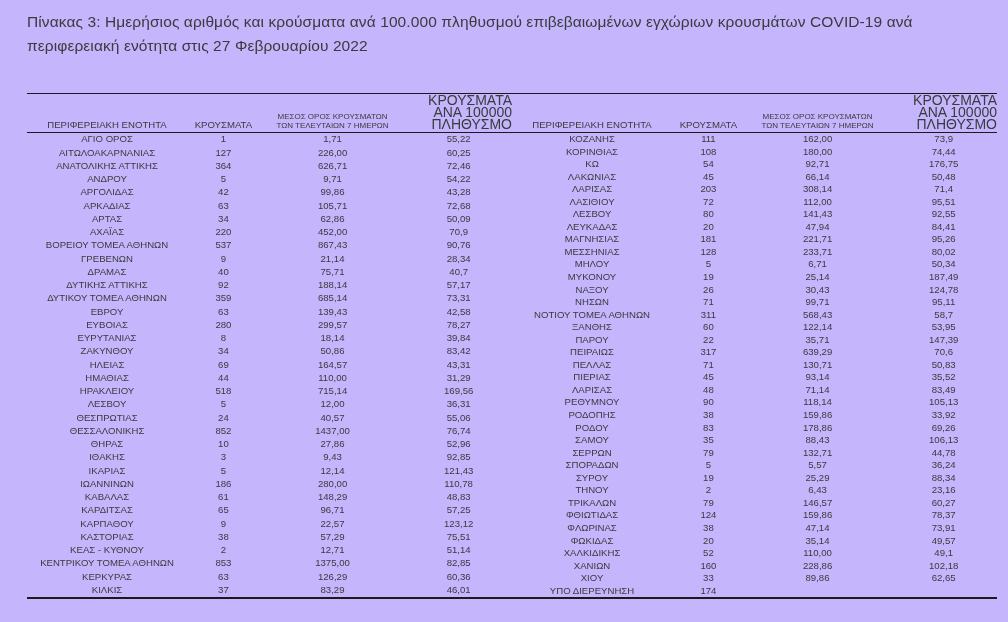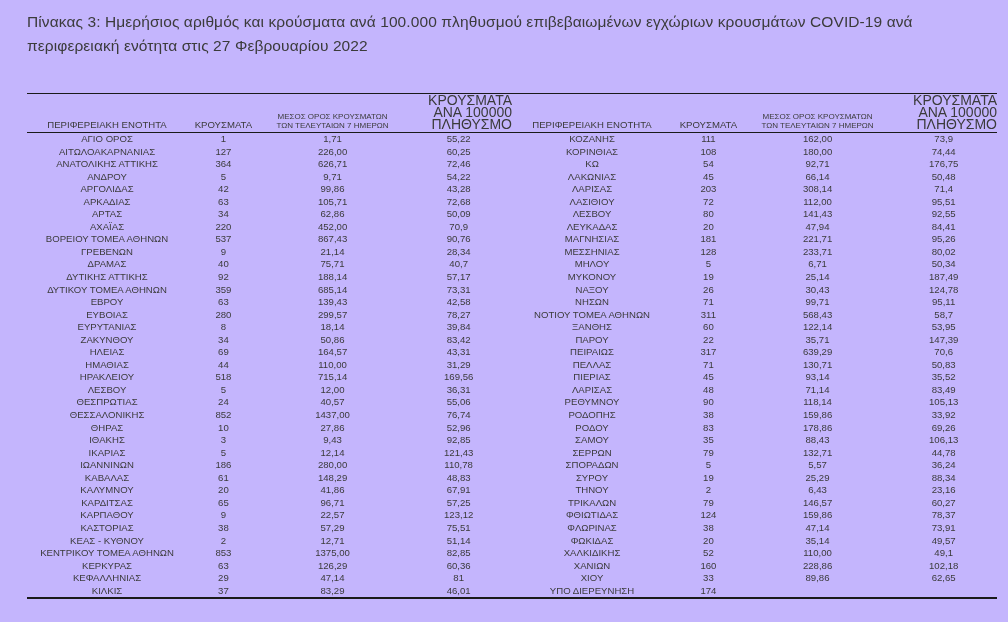--- a/index.html
+++ b/index.html
@@ -258,26 +258,20 @@
             <td>280,00</td>
             <td>110,78</td>
           </tr>
           <tr>
             <td>ΚΑΒΑΛΑΣ</td>
             <td>61</td>
             <td>148,29</td>
             <td>48,83</td>
           </tr>
           <tr>
-            <td>ΚΑΛΥΜΝΟΥ</td>
-            <td>20</td>
-            <td>41,86</td>
-            <td>67,91</td>
-          </tr>
-          <tr>
             <td>ΚΑΡΔΙΤΣΑΣ</td>
             <td>65</td>
             <td>96,71</td>
             <td>57,25</td>
           </tr>
           <tr>
             <td>ΚΑΡΠΑΘΟΥ</td>
             <td>9</td>
             <td>22,57</td>
             <td>123,12</td>
@@ -298,26 +292,20 @@
             <td>ΚΕΝΤΡΙΚΟΥ ΤΟΜΕΑ ΑΘΗΝΩΝ</td>
             <td>853</td>
             <td>1375,00</td>
             <td>82,85</td>
           </tr>
           <tr>
             <td>ΚΕΡΚΥΡΑΣ</td>
             <td>63</td>
             <td>126,29</td>
             <td>60,36</td>
-          </tr>
-          <tr>
-            <td>ΚΕΦΑΛΛΗΝΙΑΣ</td>
-            <td>29</td>
-            <td>47,14</td>
-            <td>81</td>
           </tr>
           <tr>
             <td>ΚΙΛΚΙΣ</td>
             <td>37</td>
             <td>83,29</td>
             <td>46,01</td>
           </tr>
         </tbody>
     </table>
 

